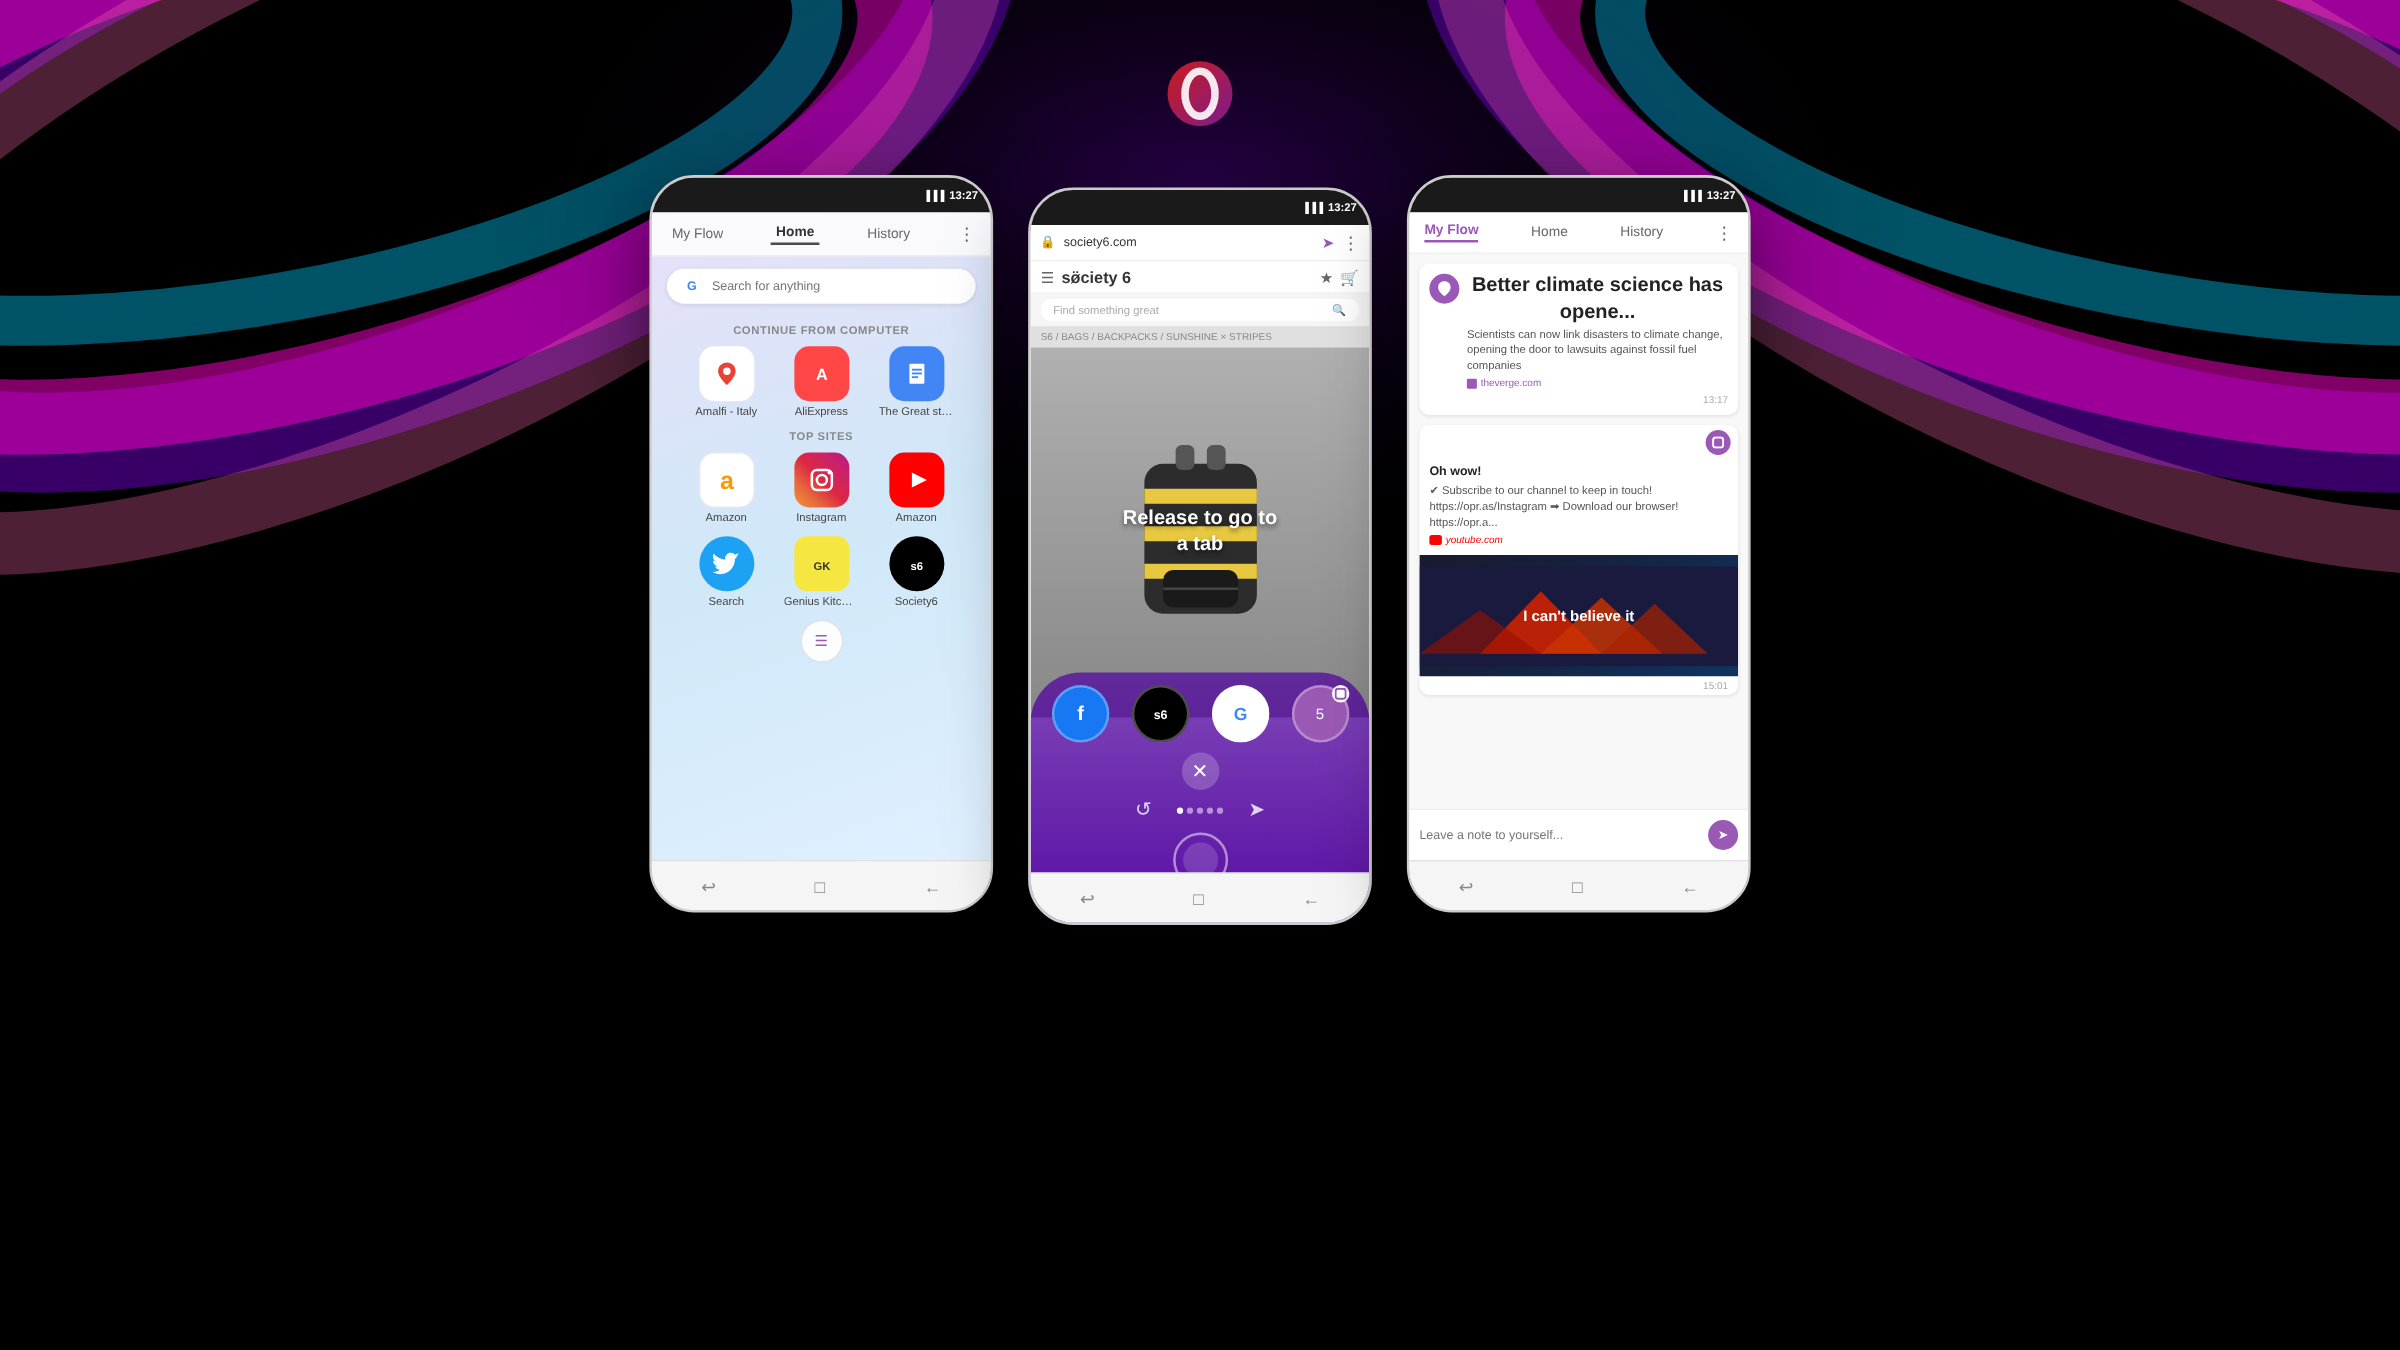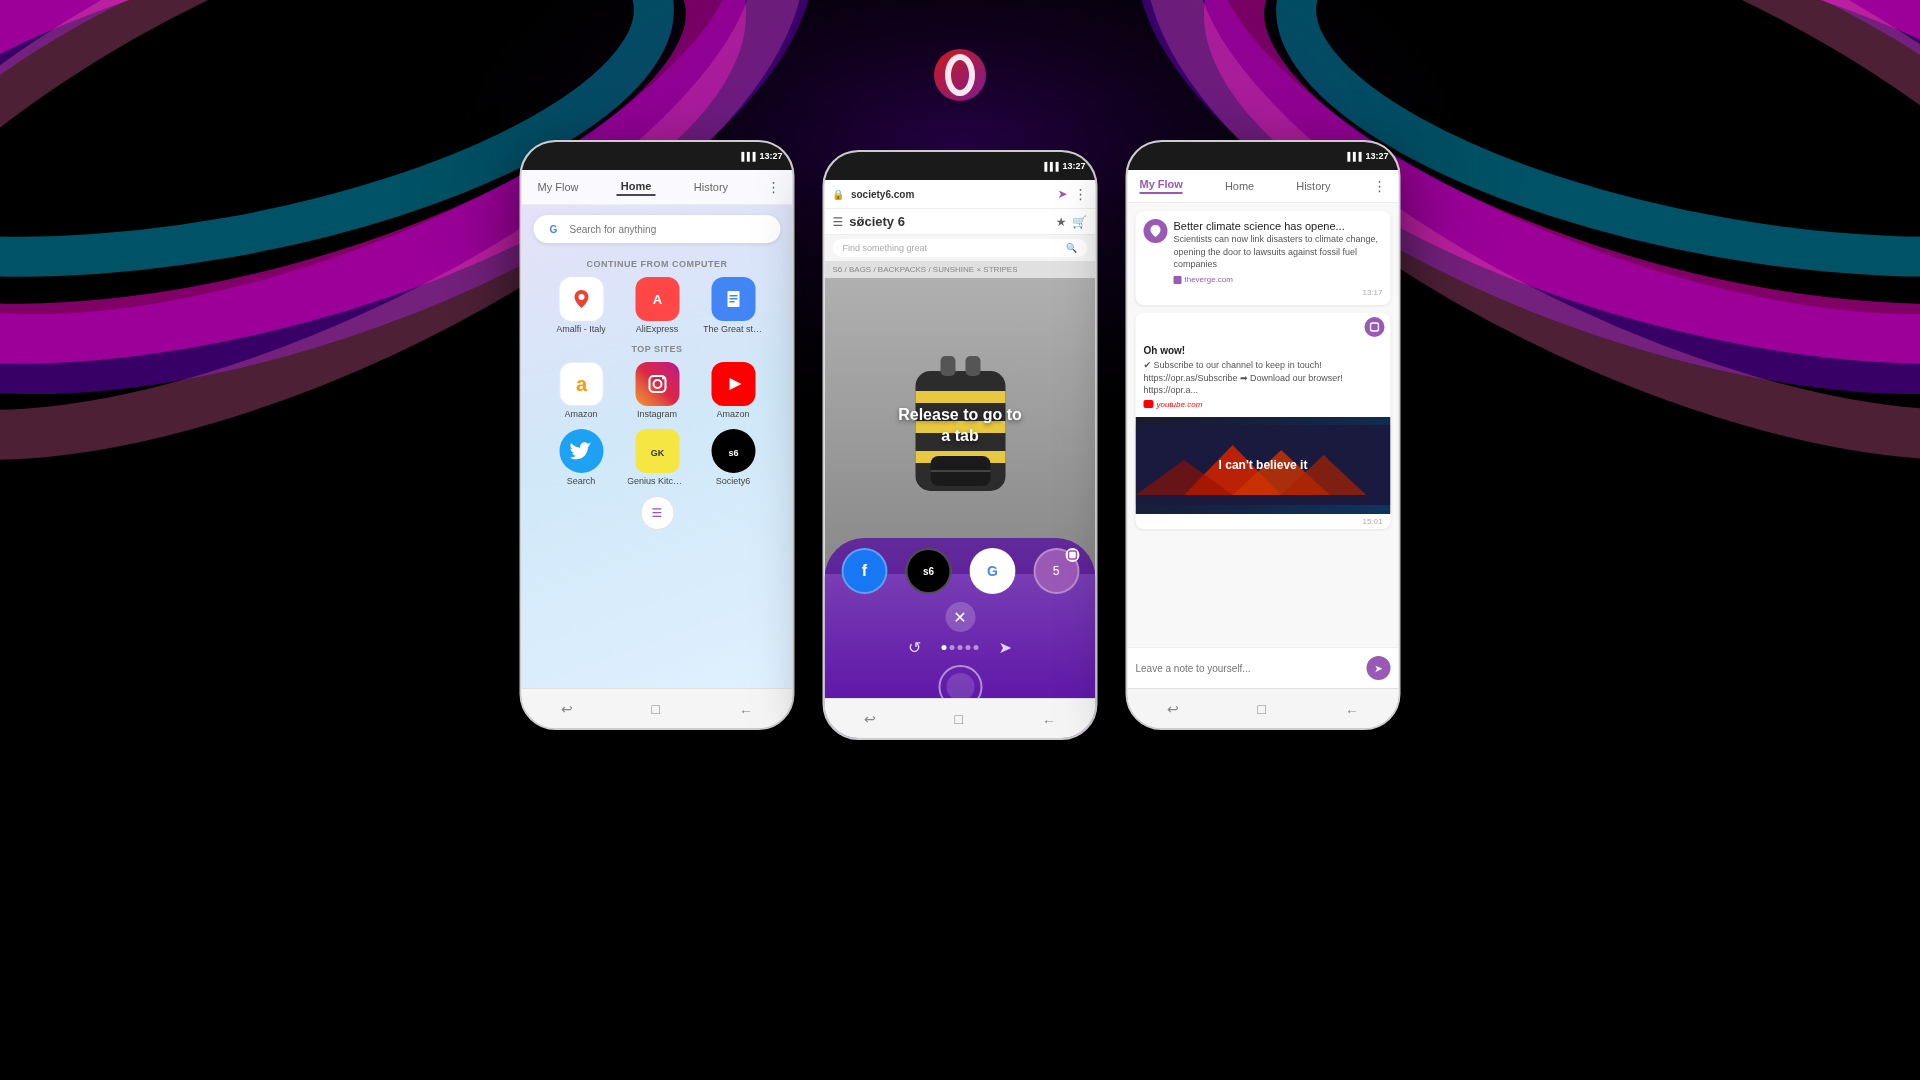--- a/index.html
+++ b/index.html
@@ -236,21 +236,21 @@
       display: flex;
       align-items: center;
       gap: 6px;
       border-bottom: 1px solid #eee;
     }
 
     .browser-url {
       flex: 1;
       font-size: 10px;
       color: #333;
-      font-weight: bold;
+      font-weight: normal;
     }
 
     .browser-breadcrumb {
       background: #e0e0e0;
       padding: 4px 8px;
       font-size: 8px;
       color: #888;
     }
 
     .product-image-area {
@@ -427,24 +427,25 @@
       background: #9b59b6;
       display: flex;
       align-items: center;
       justify-content: center;
       color: #fff;
       font-size: 10px;
       flex-shrink: 0;
     }
 
     .flow-card-title {
-      font-size: 11px;
-      font-weight: normal;
+      font-size: 16px;
+      font-weight: bold;
       color: #222;
       line-height: 1.3;
+      text-align: center;
     }
 
     .flow-card-body {
       font-size: 9px;
       color: #555;
       line-height: 1.4;
       margin-bottom: 4px;
     }
 
     .flow-source {
@@ -907,21 +908,21 @@
         <div class="flow-video-card">
           <div style="display:flex;justify-content:flex-end;padding:4px 6px 0;">
             <div style="width:20px;height:20px;background:#9b59b6;border-radius:50%;display:flex;align-items:center;justify-content:center;">
               <svg width="10" height="10" viewBox="0 0 10 10">
                   <rect x="1" y="1" width="8" height="8" rx="2" fill="none" stroke="#fff" stroke-width="1.5"></rect>
                 </svg>
             </div>
           </div>
           <div class="flow-video-header">
             <div class="flow-video-title">Oh wow!</div>
-            <div class="flow-video-body">✔ Subscribe to our channel to keep in touch! https://opr.as/Subscribe
+            <div class="flow-video-body">✔ Subscribe to our channel to keep in touch! https://opr.as/Instagram
 ➡ Download our browser! https://opr.a...</div>
             <div class="flow-video-source">
               <div class="flow-yt-dot"></div>
               <span>youtube.com</span>
             </div>
           </div>
 
           <div class="flow-video-thumbnail">
             <svg width="100%" height="80" viewBox="0 0 210 80" preserveAspectRatio="none">
               <rect width="210" height="80" fill="#1a1a3e"></rect>

